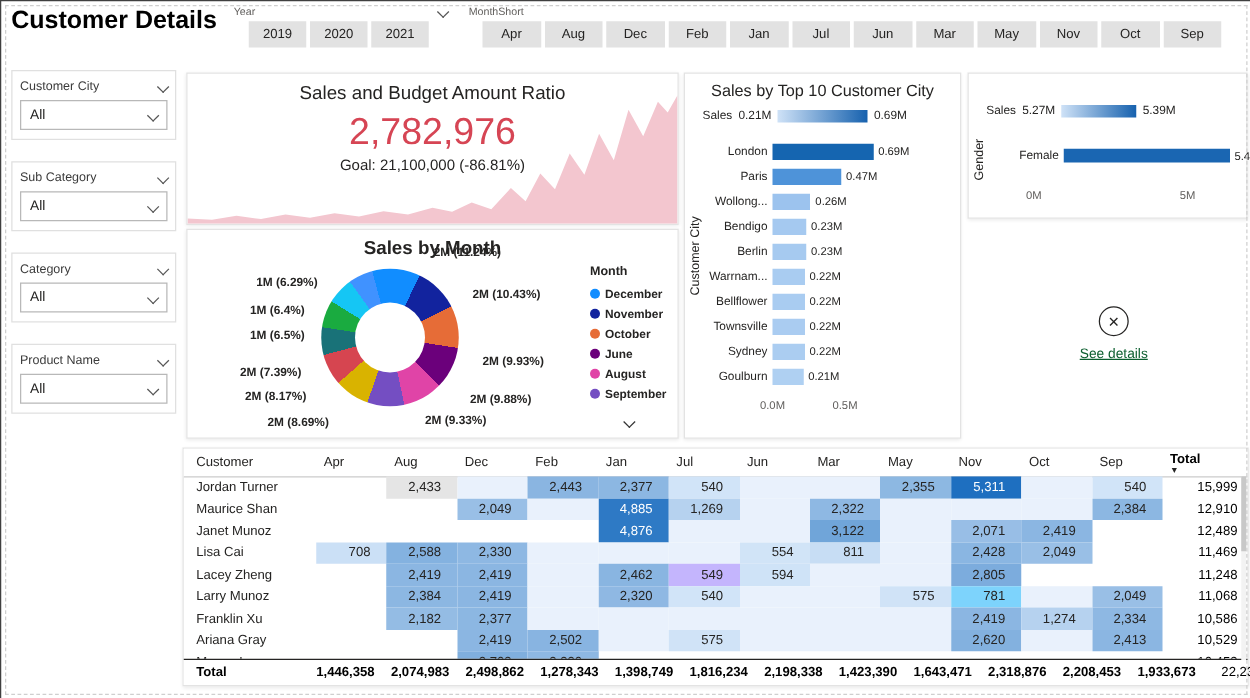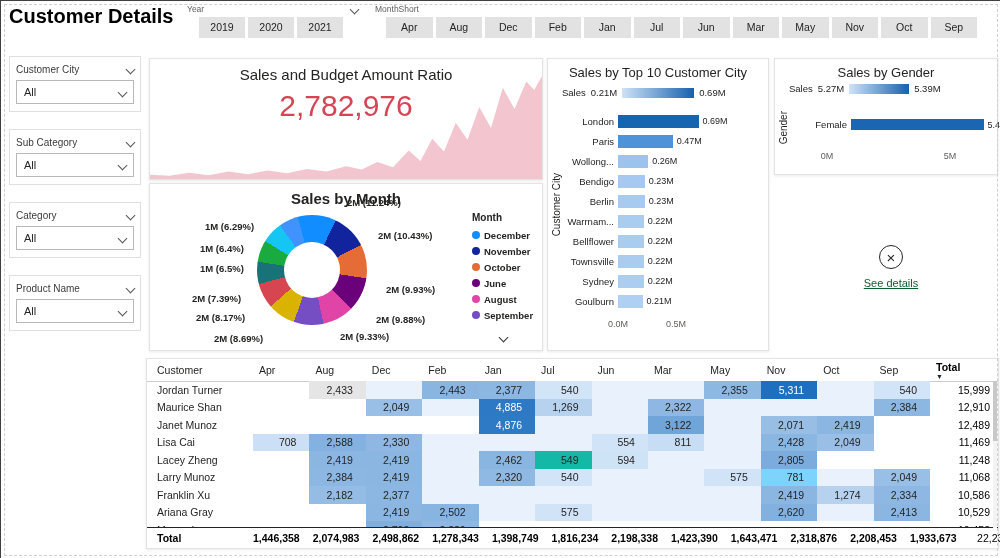--- a/index.html
+++ b/index.html
@@ -159,20 +159,21 @@
         </div>
       </div>
     </div>
 
   <div class="card kpi-card">
     <svg class="spark" viewBox="0 0 100 100" preserveAspectRatio="none">
       <path d="M0,100 L0,96 L5,97 L10,94 L15,96.5 L20,93 L25,95.5 L30,92 L35,94.5 L40,90.5 L45,93 L50,88 L54,91 L58,84 L62,89 L66,73 L69,83 L72,62 L75,74 L78,47 L81,63 L84,32 L87,52 L90,14 L93,34 L96,8 L98,16 L100,3 L100,100 Z" fill="#F3C6CF"></path>
     </svg>
     <div class="kpi-title">Sales and Budget Amount Ratio</div>
     <div class="kpi-value" style="color: rgb(214, 69, 84);">2,782,976</div>
+    <div class="kpi-goal">Goal: 21,100,000 (-86.81%)</div>
   </div>
 
   <div class="card donut-card">
     <div class="card-title">Sales by Month</div>
     <div class="donut-area">
       <div class="donut" style="background: conic-gradient(from -15deg, rgb(17, 141, 255) 0deg, rgb(17, 141, 255) 40.46deg, rgb(18, 35, 158) 40.46deg, rgb(18, 35, 158) 78.01deg, rgb(230, 108, 55) 78.01deg, rgb(230, 108, 55) 113.76deg, rgb(107, 0, 123) 113.76deg, rgb(107, 0, 123) 149.33deg, rgb(224, 68, 167) 149.33deg, rgb(224, 68, 167) 182.92deg, rgb(116, 78, 194) 182.92deg, rgb(116, 78, 194) 214.2deg, rgb(217, 179, 0) 214.2deg, rgb(217, 179, 0) 243.61deg, rgb(214, 69, 80) 243.61deg, rgb(214, 69, 80) 270.22deg, rgb(25, 114, 120) 270.22deg, rgb(25, 114, 120) 293.62deg, rgb(26, 171, 64) 293.62deg, rgb(26, 171, 64) 316.66deg, rgb(21, 198, 244) 316.66deg, rgb(21, 198, 244) 339.3deg, rgb(64, 146, 255) 339.3deg, rgb(64, 146, 255) 360deg);">
         <div class="hole"></div>
       </div>
     <div class="donut-label" style="left: 197px; top: 13px;">2M (11.24%)</div>
         <div class="donut-label" style="left: 228px; top: 46px;">2M (10.43%)</div>
@@ -299,21 +300,20 @@
           </div>
         </div>
       </div>
     <div class="xticks city-xticks">
       <span class="t0">0.0M</span>
       <span class="t1">0.5M</span>
     </div>
   </div>
 
   <div class="card gender-card">
-    <div class="card-title">Sales by Gender</div>
     <div class="grad-legend">
       <span>Sales</span>
       <span>5.27M</span>
       <span class="grad-bar"></span>
       <span>5.39M</span>
     </div>
     <div class="yaxis-title gender-ytitle">Gender</div>
     <div class="bars gender-bars">
         <div class="hbar-row g">
           <div class="hbar-cat g">Female</div>
@@ -419,21 +419,21 @@
           <div class="m-cell m-num"></div>
           <div class="m-cell m-total-cell">11,469</div>
         </div>
         <div class="m-row m-grid">
           <div class="m-cell m-name">Lacey Zheng</div>
           <div class="m-cell m-num"></div>
           <div class="m-cell m-num" style="background: rgb(139, 182, 226);">2,419</div>
           <div class="m-cell m-num" style="background: rgb(139, 182, 226);">2,419</div>
           <div class="m-cell m-num" style="background: rgb(233, 241, 252);"></div>
           <div class="m-cell m-num" style="background: rgb(137, 181, 225);">2,462</div>
-          <div class="m-cell m-num" style="background: #14b8a6;">549</div>
+          <div class="m-cell m-num" style="background: #c4b5fd;">549</div>
           <div class="m-cell m-num" style="background: rgb(207, 227, 247);">594</div>
           <div class="m-cell m-num" style="background: rgb(233, 241, 252);"></div>
           <div class="m-cell m-num" style="background: rgb(233, 241, 252);"></div>
           <div class="m-cell m-num" style="background: rgb(124, 172, 221);">2,805</div>
           <div class="m-cell m-num"></div>
           <div class="m-cell m-num"></div>
           <div class="m-cell m-total-cell">11,248</div>
         </div>
         <div class="m-row m-grid">
           <div class="m-cell m-name">Larry Munoz</div>

